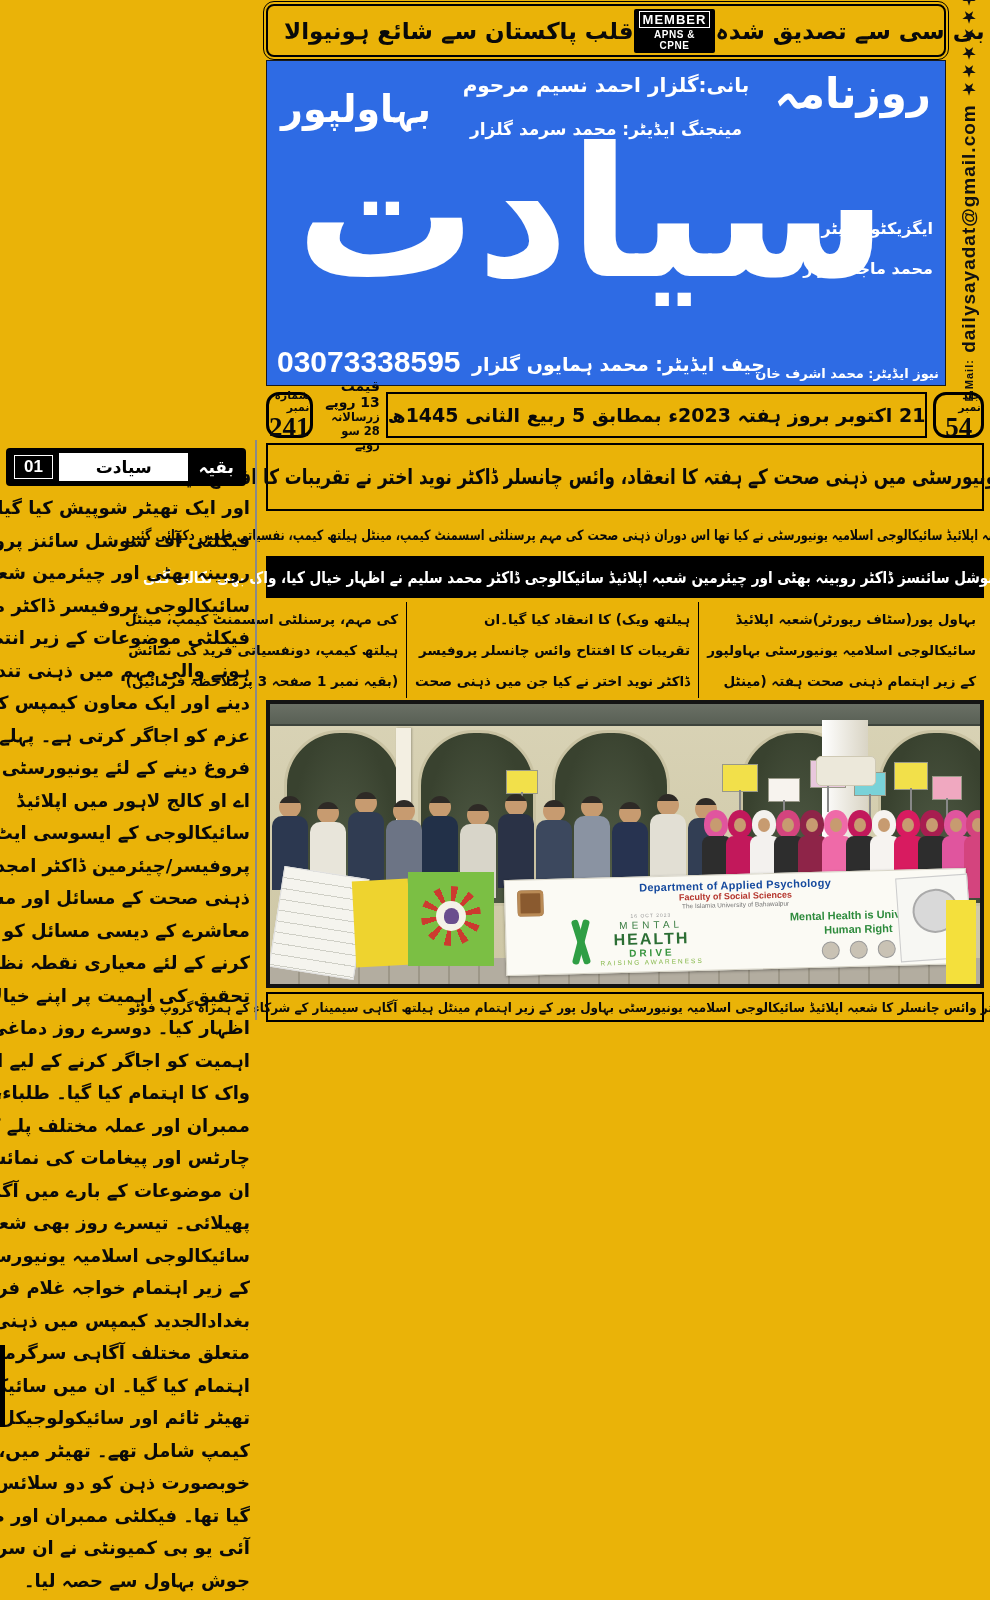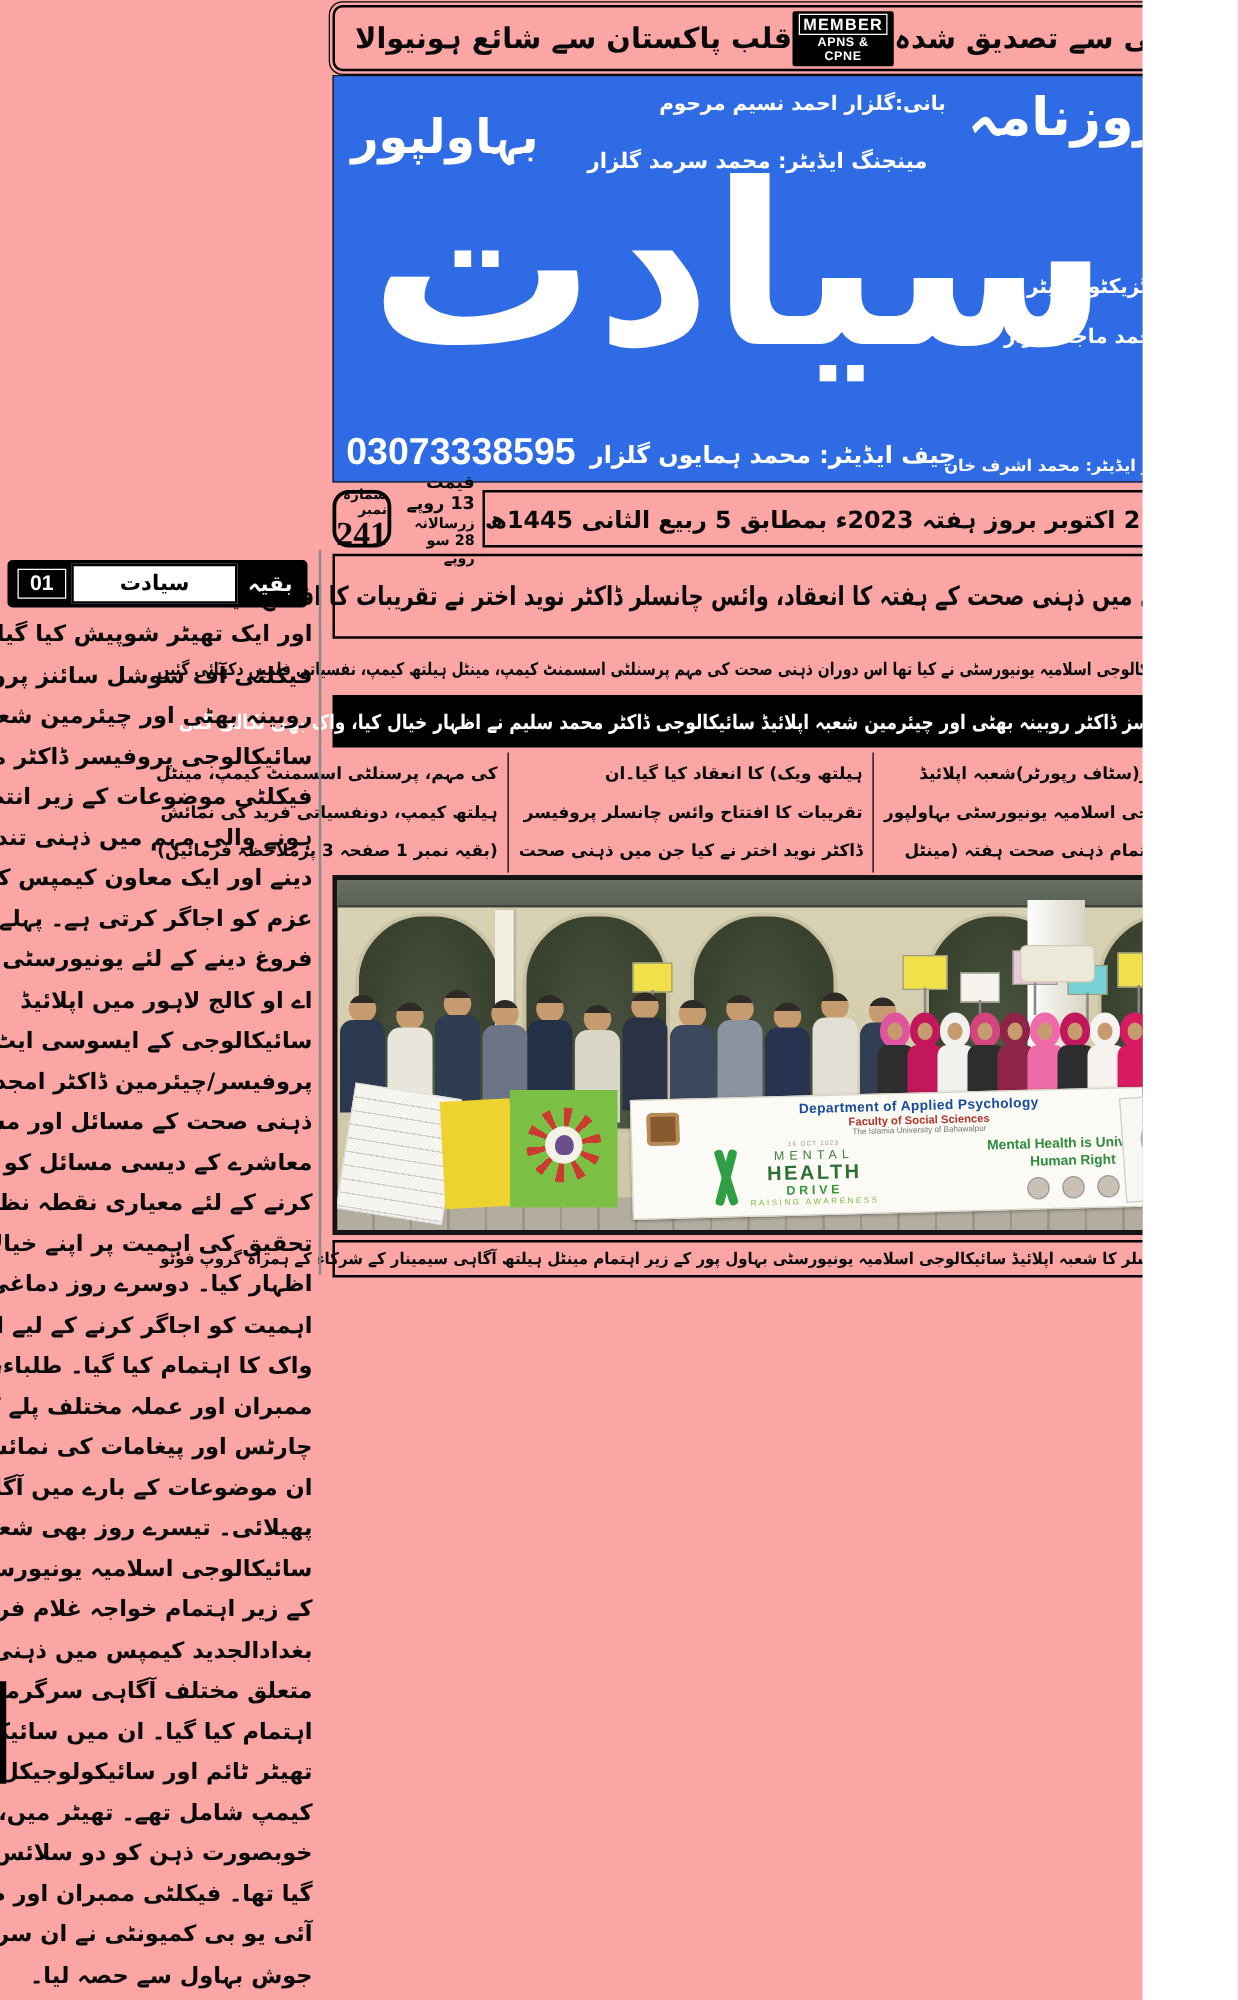--- a/index.html
+++ b/index.html
@@ -1,16 +1,16 @@
 <!DOCTYPE html>
 <html lang="ur"><head>
 <meta charset="utf-8">
 <style>
   html,body{margin:0;padding:0;background:#ffffff;}
-  #page{position:relative;width:914px;height:1600px;background:#fca5a5;overflow:hidden;
+  #page{position:relative;width:990px;height:1600px;background:#eab308;overflow:hidden;
         font-family:"DejaVu Sans",sans-serif;color:#0a0a0a;}
   .abs{position:absolute;}
   .urdu{direction:rtl;font-family:"DejaVu Sans",sans-serif;}
   .latin{font-family:"Liberation Sans",sans-serif;}
 
   
   #top-banner{left:266px;top:4px;width:680px;height:53px;border:2px solid #000;border-radius:8px;
       outline:1px solid #000;outline-offset:2px;display:flex;flex-direction:row-reverse;
       align-items:center;justify-content:space-between;padding:0 16px;box-sizing:border-box;}
   .tb-text{font-size:23px;font-weight:bold;white-space:nowrap;}
@@ -24,21 +24,21 @@
       letter-spacing:1px;color:#111;white-space:nowrap;font-family:"Liberation Sans",sans-serif;}
   #email-vert .stars{font-size:15px;letter-spacing:0;}
   #email-vert .lbl{font-size:11px;}
 
   
   #masthead{left:266px;top:60px;width:680px;height:326px;background:#2e6be4;border:1px solid #1a1a1a;
       box-sizing:border-box;overflow:hidden;}
   #masthead .w{color:#fff;}
   #mh-title{left:60px;top:40px;width:560px;text-align:center;font-size:180px;font-weight:bold;
       line-height:1.25;color:#fff;z-index:1;}
-  #mh-founder{left:0;top:12px;width:100%;text-align:center;font-size:16px;font-weight:bold;z-index:2;margin-left:36px;}
+  #mh-founder{left:0;top:12px;width:100%;text-align:center;font-size:20px;font-weight:bold;z-index:2;}
   #mh-managing{left:0;top:58px;width:100%;text-align:center;font-size:17px;font-weight:bold;z-index:2;}
   #mh-daily{right:14px;top:8px;font-size:42px;font-weight:bold;z-index:2;}
   #mh-city{left:14px;top:26px;font-size:38px;font-weight:bold;z-index:2;}
   #mh-phone{left:10px;bottom:6px;font-size:30px;font-weight:bold;z-index:2;font-family:"Liberation Sans",sans-serif;}
   #mh-chief{left:205px;bottom:10px;font-size:19px;font-weight:bold;z-index:2;}
   #mh-exec1{right:12px;top:158px;font-size:16px;font-weight:bold;z-index:2;}
   #mh-exec2{right:12px;top:198px;font-size:16px;font-weight:bold;z-index:2;}
   #mh-news-ed{right:6px;bottom:4px;font-size:13px;font-weight:bold;z-index:2;}
 
   

